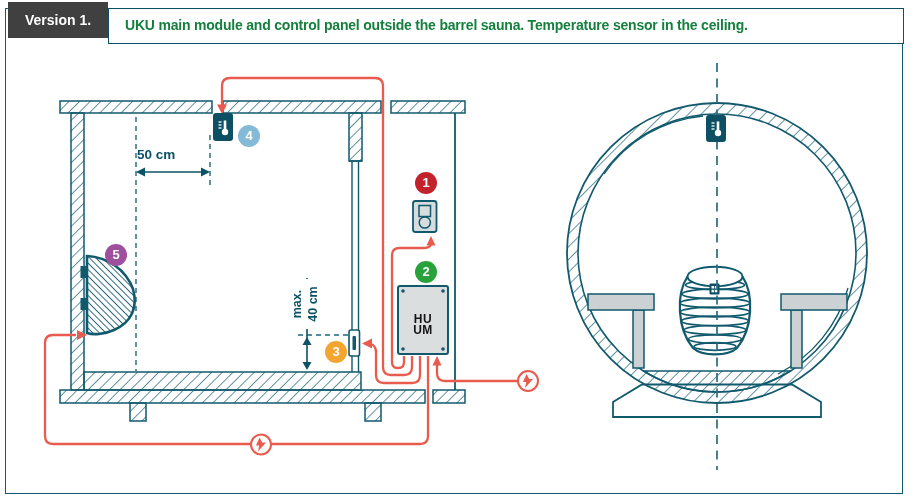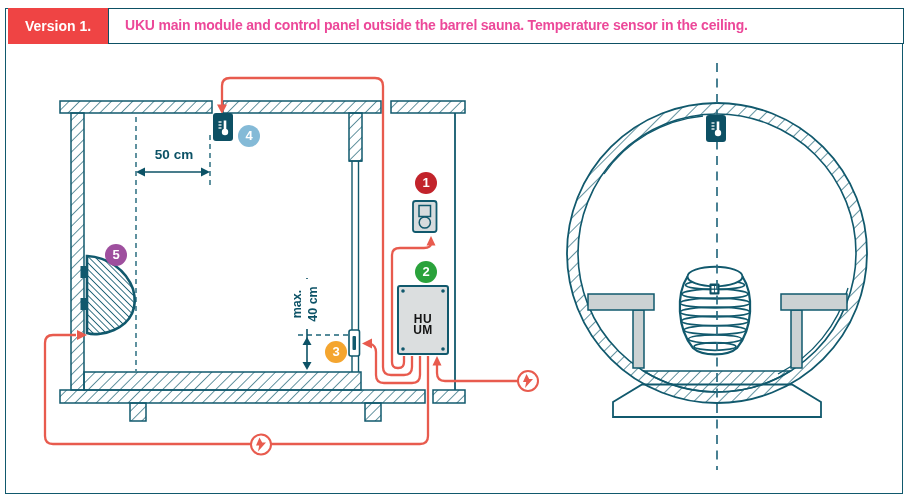--- a/index.html
+++ b/index.html
@@ -1,35 +1,35 @@
 <!DOCTYPE html>
 <html><head>
 <meta charset="utf-8">
 <style>
   html,body{margin:0;padding:0;background:#fff;}
   .stage{position:relative;width:915px;height:501px;background:#fff;overflow:hidden;
          font-family:"Liberation Sans",sans-serif;}
   .frame{position:absolute;left:5px;top:8px;width:898px;height:486px;
          border:1.5px solid #11596d;box-sizing:border-box;}
-  .version-badge{position:absolute;left:8px;top:8px;width:100px;height:36px;
-         background:#ef4444;color:#fff;font-weight:bold;font-size:14px;line-height:36px;
+  .version-badge{position:absolute;left:8px;top:2px;width:100px;height:36px;
+         background:#404040;color:#fff;font-weight:bold;font-size:14px;line-height:36px;
          text-align:center;z-index:6;}
   .title-box{position:absolute;left:108px;top:8px;width:796px;height:36px;background:#fff;
-         border:1.6px solid #0d5064;box-sizing:border-box;color:#ec4899;font-weight:bold;
+         border:1.6px solid #0d5064;box-sizing:border-box;color:#15803d;font-weight:bold;
          font-size:14px;line-height:32px;padding-left:16px;letter-spacing:-0.2px;z-index:6;
          white-space:nowrap;overflow:hidden;}
   .art{position:absolute;left:0;top:0;z-index:2;}
   .marker{position:absolute;width:22px;height:22px;border-radius:50%;color:#fff;
          font-weight:bold;font-size:13px;line-height:22px;text-align:center;z-index:5;}
   .m1{left:415px;top:172px;background:#c2232b;}
   .m2{left:415px;top:261px;background:#2aa23b;}
   .m3{left:325px;top:341px;background:#f4a52f;}
   .m4{left:238px;top:125px;background:#84bad7;}
   .m5{left:105px;top:244px;background:#9e4f9e;}
-  .lbl-50{position:absolute;left:137px;top:147px;width:74px;text-align:center;
+  .lbl-50{position:absolute;left:137px;top:147px;width:74px;text-align:left;
          font-weight:bold;font-size:13.5px;color:#0c5266;z-index:4;}
   .lbl-40{position:absolute;left:281px;top:288px;width:50px;height:32px;background:#fff;
          transform:rotate(-90deg);font-weight:bold;font-size:12.5px;line-height:1.25;
          color:#0c5266;text-align:center;z-index:4;}
   .lbl-40 span{display:block;}
   .module-logo{position:absolute;left:398px;top:314px;width:50px;text-align:center;
          font-weight:bold;font-size:12px;line-height:0.92;color:#141414;z-index:4;}
   .module-logo span{display:block;letter-spacing:0.5px;}
   .sensor{position:absolute;width:20px;background:#0d5064;border-radius:3px;z-index:5;
          display:flex;align-items:center;justify-content:center;}

